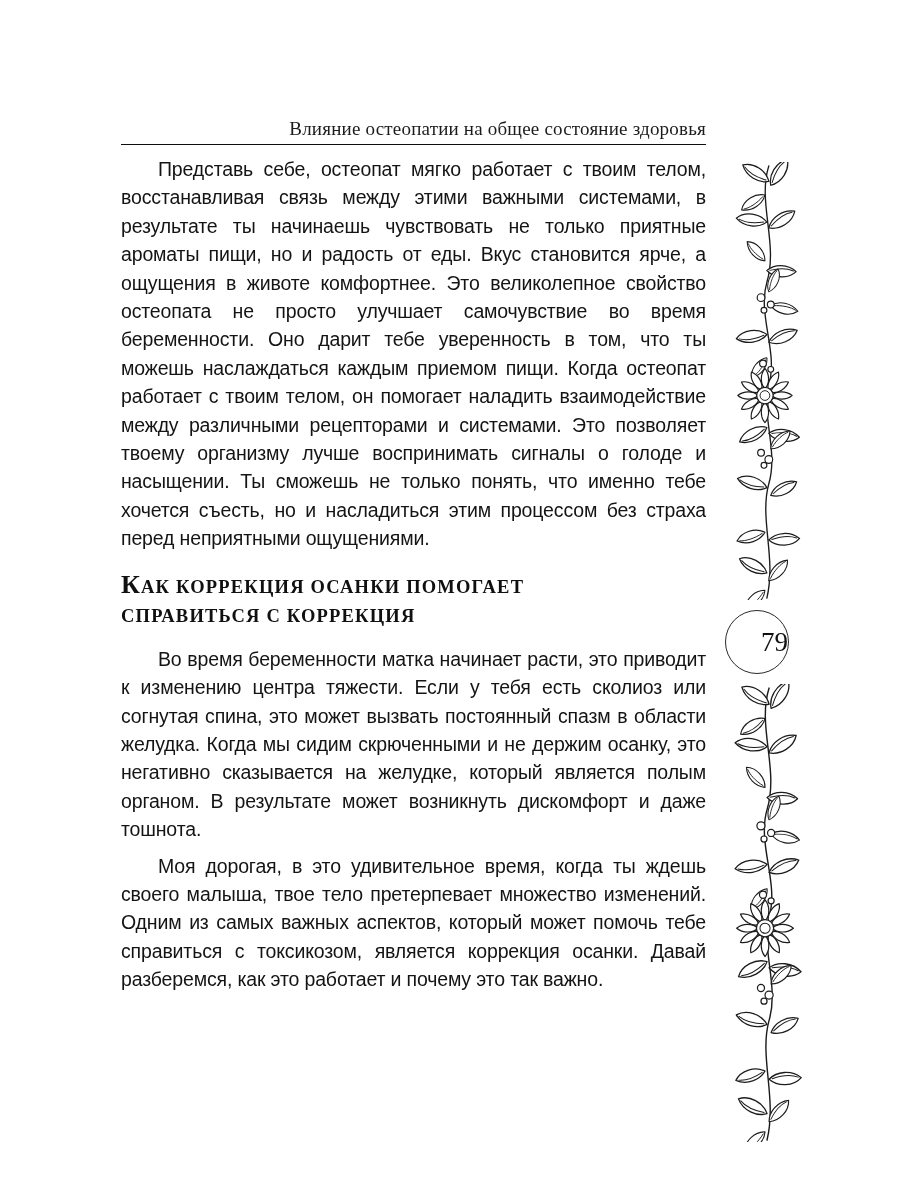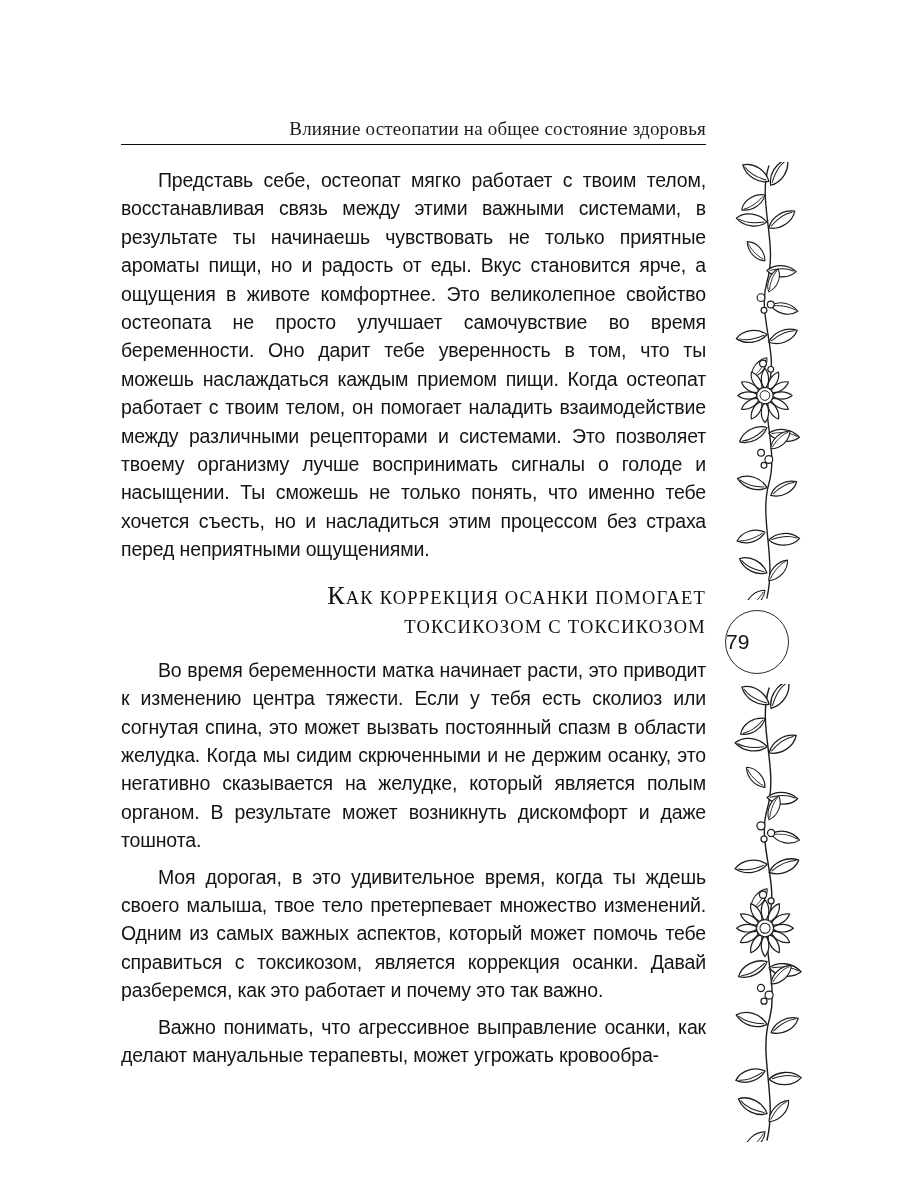--- a/index.html
+++ b/index.html
@@ -29,40 +29,40 @@
     line-height: 22px;
     color: #1c1c1c;
     letter-spacing: 0.2px;
     padding-bottom: 4px;
     border-bottom: 1.6px solid #0e0e0e;
   }
   
   .text-column {
     position: absolute;
     left: 121px;
-    top: 130px;
+    top: 119px;
     width: 585px;
   }
   .body-par {
     margin: 0 0 8px 0;
     font-family: "Liberation Sans", sans-serif;
     font-size: 19.5px;
     line-height: 28.4px;
     letter-spacing: -0.15px;
     text-align: justify;
     text-indent: 37px;
     color: #141414;
     -webkit-hyphens: auto;
     hyphens: auto;
   }
   .section-heading {
     margin: 17px 0 14px 0;
-    text-align: right;
+    text-align: left;
     font-family: "Liberation Serif", serif;
-    font-weight: 400;
+    font-weight: 700;
     font-size: 18.5px;
     line-height: 29px;
     letter-spacing: 1.2px;
     color: #101010;
   }
   .heading-line { display: block; }
   .heading-line1::first-letter { font-size: 26px; }
   
   .garland {
     position: absolute;
@@ -74,48 +74,47 @@
   .page-badge {
     position: absolute;
     left: 725px;
     top: 574px;
     width: 62px;
     height: 62px;
     border: 1.6px solid #2a2a2a;
     border-radius: 50%;
     display: flex;
     align-items: center;
-    justify-content: flex-start;
-    font-family: Liberation Sans, sans-serif;
-    font-size: 21px;
+    justify-content: flex-end;
+    font-family: Liberation Serif, serif;
+    font-size: 27px;
     color: #111111;
     background: #ffffff;
   }
   .defs-holder { position: absolute; width: 0; height: 0; overflow: hidden; }
 </style>
 </head>
 <body>
 
 <div class="page">
 
   <header class="running-head">
     <span>Влияние остеопатии на общее состояние здоровья</span>
   </header>
 
   <main class="text-column">
     <p class="body-par">Представь себе, остеопат мягко работает с твоим телом, восстанавливая связь между этими важными системами, в результате ты начинаешь чувствовать не только приятные ароматы пищи, но и радость от еды. Вкус становится ярче, а ощущения в животе комфортнее. Это великолепное свойство остеопата не просто улучшает самочувствие во время беременности. Оно дарит тебе уверенность в том, что ты можешь наслаждаться каждым приемом пищи. Когда остеопат работает с твоим телом, он помогает наладить взаимодействие между различными рецепторами и системами. Это позволяет твоему организму лучше воспринимать сигналы о голоде и насыщении. Ты сможешь не только понять, что именно тебе хочется съесть, но и насладиться этим процессом без страха перед неприятными ощущениями.</p>
 
     <h2 class="section-heading">
       <span class="heading-line heading-line1">КАК КОРРЕКЦИЯ ОСАНКИ ПОМОГАЕТ</span>
-      <span class="heading-line">ТОКСИКОЗОМ С ТОКСИКОЗОМ</span>
+      <span class="heading-line">СПРАВИТЬСЯ С КОРРЕКЦИЯ</span>
     </h2>
 
     <p class="body-par">Во время беременности матка начинает расти, это приводит к изменению центра тяжести. Если у тебя есть сколиоз или согнутая спина, это может вызвать постоянный спазм в области желудка. Когда мы сидим скрюченными и не держим осанку, это негативно сказывается на желудке, который является полым органом. В результате может возникнуть дискомфорт и даже тошнота.</p>
     <p class="body-par">Моя дорогая, в это удивительное время, когда ты ждешь своего малыша, твое тело претерпевает множество изменений. Одним из самых важных аспектов, который может помочь тебе справиться с токсикозом, является коррекция осанки. Давай разберемся, как это работает и почему это так важно.</p>
-    <p class="body-par">Важно понимать, что агрессивное выправление осанки, как делают мануальные терапевты, может угрожать кровообра-</p>
   </main>
 
   <svg class="defs-holder" aria-hidden="true">
     <defs>
       <g id="g-leaf">
         <path d="M0,0 C6,-9 20,-13 31,-7 C25,3 10,6 0,0 Z" fill="#ffffff" stroke="#1c1c1c" stroke-width="1.3" stroke-linejoin="round"></path>
         <path d="M3,-1 C12,-6 22,-8 28,-7" fill="none" stroke="#1c1c1c" stroke-width="1" stroke-linecap="round"></path>
       </g>
       <g id="g-petal">
         <path d="M7,0 C12,-5 22,-5 28,0 C22,5 12,5 7,0 Z" fill="#ffffff" stroke="#1c1c1c" stroke-width="1.2" stroke-linejoin="round"></path>

